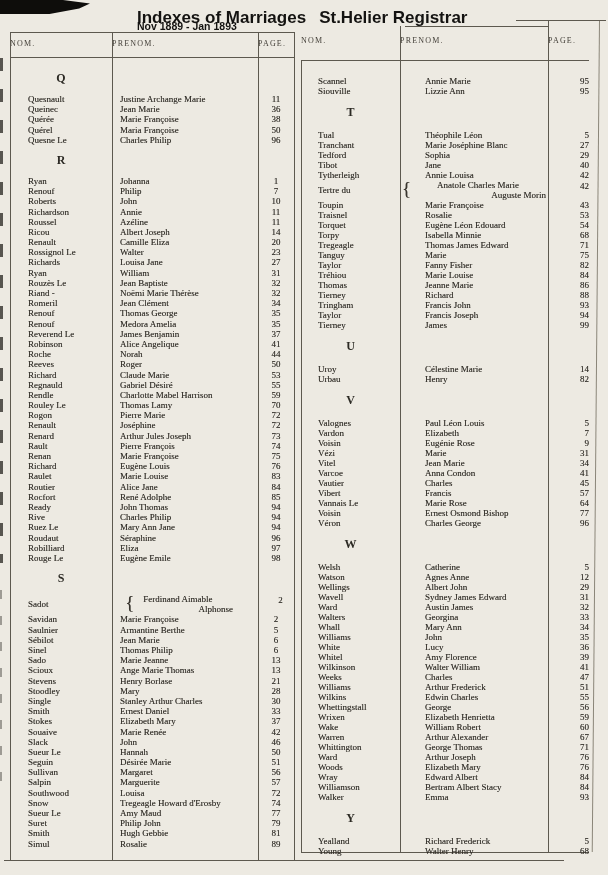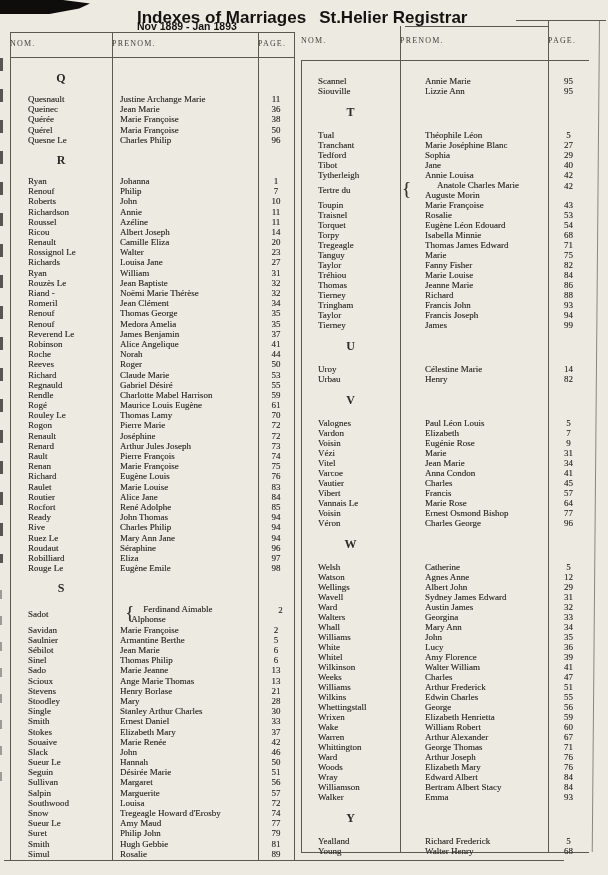--- a/index.html
+++ b/index.html
@@ -40,25 +40,25 @@
   .t-left .row{height:10.2px;line-height:10.2px;}
   .t-right .row{height:10px;line-height:10px;}
   .t-left .row.tall{height:20.4px;gap:32px;}
   .t-right .row.tall{height:20px;}
   .c{white-space:nowrap;text-shadow:0 0 .4px rgba(45,42,36,.55);}
   .t-left .nom{width:102px;padding-left:18px;}
   .t-left .pre{width:146px;padding-left:8px;}
   .t-left .page{width:36px;text-align:center;}
   .t-right .nom{width:99px;padding-left:17px;}
   .t-right .pre{width:148px;padding-left:25px;}
-  .t-right .page{width:41px;text-align:center;}
+  .t-right .page{width:41px;text-align:right;}
   .row.tall{align-items:center;}
   .row.tall .pre{position:relative;padding-top:0;}
   .row.tall .l1,.row.tall .l2{display:block;line-height:10px;}
-  .row.tall .l2{padding-right:2px;}
+  .row.tall .l2{text-align:right;padding-right:2px;}
   .row.tall .brace{position:absolute;left:2px;top:-2px;font-size:19px;line-height:22px;color:#3a362f;}
   .row.tall .pre .l1{padding-left:12px;}
   .row.tall .page{align-self:flex-start;line-height:10px;padding-top:1px;}
 </style>
 </head>
 <body>
 
 <div id="canvas">
 
   <div class="corner-blob"></div>
@@ -224,25 +224,20 @@
       </div>
       <div class="row">
         <div class="c nom">Regnauld</div>
         <div class="c pre">Gabriel Désiré</div>
         <div class="c page">55</div>
       </div>
       <div class="row">
         <div class="c nom">Rendle</div>
         <div class="c pre">Charlotte Mabel Harrison</div>
         <div class="c page">59</div>
-      </div>
-      <div class="row">
-        <div class="c nom">Rogé</div>
-        <div class="c pre">Maurice Louis Eugène</div>
-        <div class="c page">61</div>
       </div>
       <div class="row">
         <div class="c nom">Rouley Le</div>
         <div class="c pre">Thomas Lamy</div>
         <div class="c page">70</div>
       </div>
       <div class="row">
         <div class="c nom">Rogon</div>
         <div class="c pre">Pierre Marie</div>
         <div class="c page">72</div>

